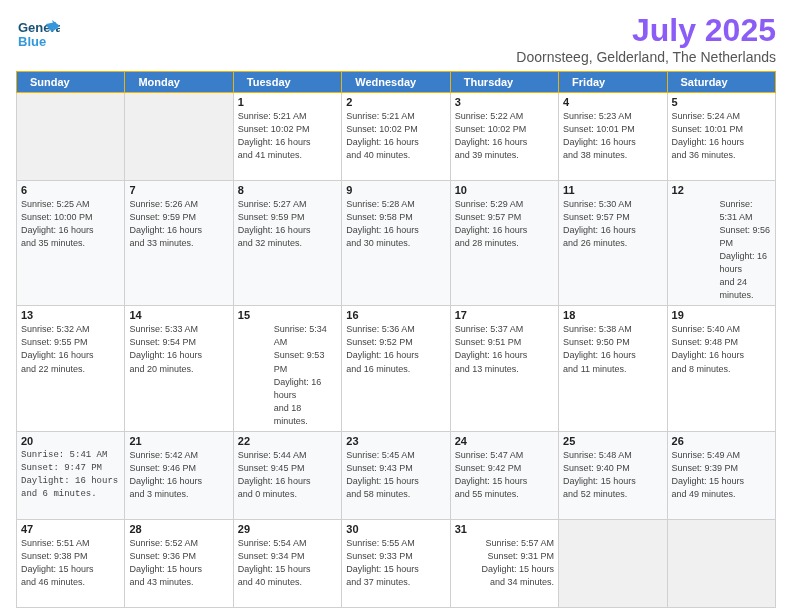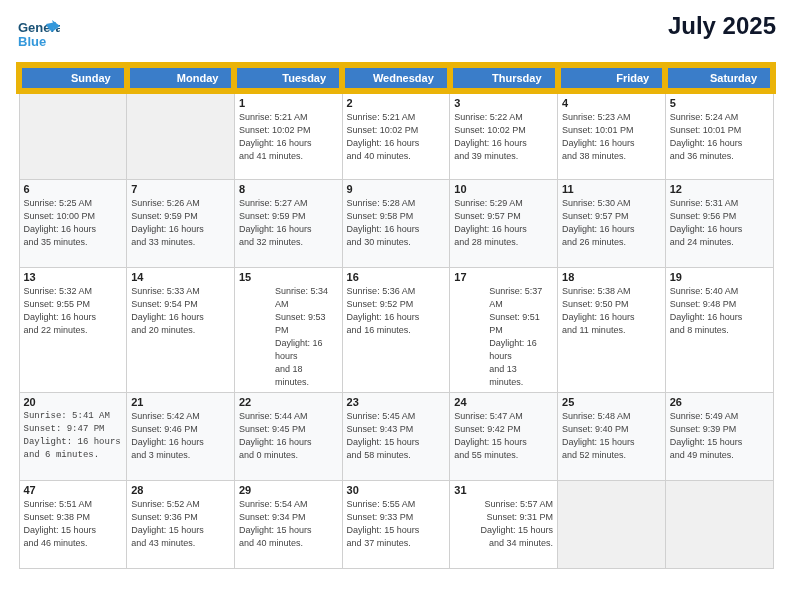--- a/index.html
+++ b/index.html
@@ -23,41 +23,41 @@
     }
     .logo-wrapper {
       display: flex;
       align-items: center;
       gap: 4px;
     }
     .title-block {
       text-align: right;
     }
     .month-year {
-      font-size: 24px;
+      font-size: 32px;
       font-weight: bold;
-      color: #0f172a;
+      color: #8b5cf6;
     }
     .location {
       font-size: 14px;
       color: #555;
     }
     .calendar {
       width: 100%;
       border-collapse: collapse;
       table-layout: fixed;
     }
     .calendar th {
       background-color: #3a7dc9;
       color: #fff;
       font-size: 11px;
       font-weight: bold;
       padding: 4px 13px;
-      text-align: right;
-      border: 6px solid #eab308;
+      text-align: left;
+      border: 1px solid #eab308;
     }
     .calendar td {
       border: 1px solid #d0d0d0;
       vertical-align: top;
       padding: 3px 4px;
       font-size: 9.5px;
       color: #333;
       height: 88px;
       background: #fff;
     }
@@ -91,20 +91,21 @@
     <div class="logo-wrapper">
       <svg width="44" height="44" viewBox="0 0 44 44">
         <text x="2" y="20" font-size="13" font-weight="bold" fill="#1a5276">General</text>
         <text x="2" y="34" font-size="13" font-weight="bold" fill="#3498db">Blue</text>
         <polygon points="36,8 44,14 36,20 38,14" fill="#3498db"></polygon>
         <polygon points="30,12 40,10 36,20 32,16" fill="#3498db"></polygon>
       </svg>
     </div>
     <div class="title-block">
       <div class="month-year">July 2025</div>
+      <div class="location">Doornsteeg, Gelderland, The Netherlands</div>
     </div>
   </div>
 
   <table class="calendar">
     <thead>
       <tr>
         <th>Sunday</th>
         <th>Monday</th>
         <th>Tuesday</th>
         <th>Wednesday</th>
@@ -191,21 +192,21 @@
           </td>
           <td>
             <span class="day-num">11</span>
             <div class="day-info" style="white-space: pre-line;">Sunrise: 5:30 AM
 Sunset: 9:57 PM
 Daylight: 16 hours
 and 26 minutes.</div>
           </td>
           <td>
             <span class="day-num">12</span>
-            <div class="day-info" style="white-space: pre-line;">Sunrise: 5:31 AM
+            <div class="day-info" style="white-space: pre-line; margin-left: 48px;">Sunrise: 5:31 AM
 Sunset: 9:56 PM
 Daylight: 16 hours
 and 24 minutes.</div>
           </td>
         </tr>
         <tr>
           <td>
             <span class="day-num">13</span>
             <div class="day-info" style="white-space: pre-line;">Sunrise: 5:32 AM
 Sunset: 9:55 PM
@@ -228,21 +229,21 @@
           </td>
           <td>
             <span class="day-num">16</span>
             <div class="day-info" style="white-space: pre-line;">Sunrise: 5:36 AM
 Sunset: 9:52 PM
 Daylight: 16 hours
 and 16 minutes.</div>
           </td>
           <td>
             <span class="day-num">17</span>
-            <div class="day-info" style="white-space: pre-line; margin-left: 35px;">Sunrise: 5:37 AM
+            <div class="day-info" style="white-space: pre-line;">Sunrise: 5:37 AM
 Sunset: 9:51 PM
 Daylight: 16 hours
 and 13 minutes.</div>
           </td>
           <td>
             <span class="day-num">18</span>
             <div class="day-info" style="white-space: pre-line;">Sunrise: 5:38 AM
 Sunset: 9:50 PM
 Daylight: 16 hours
 and 11 minutes.</div>

